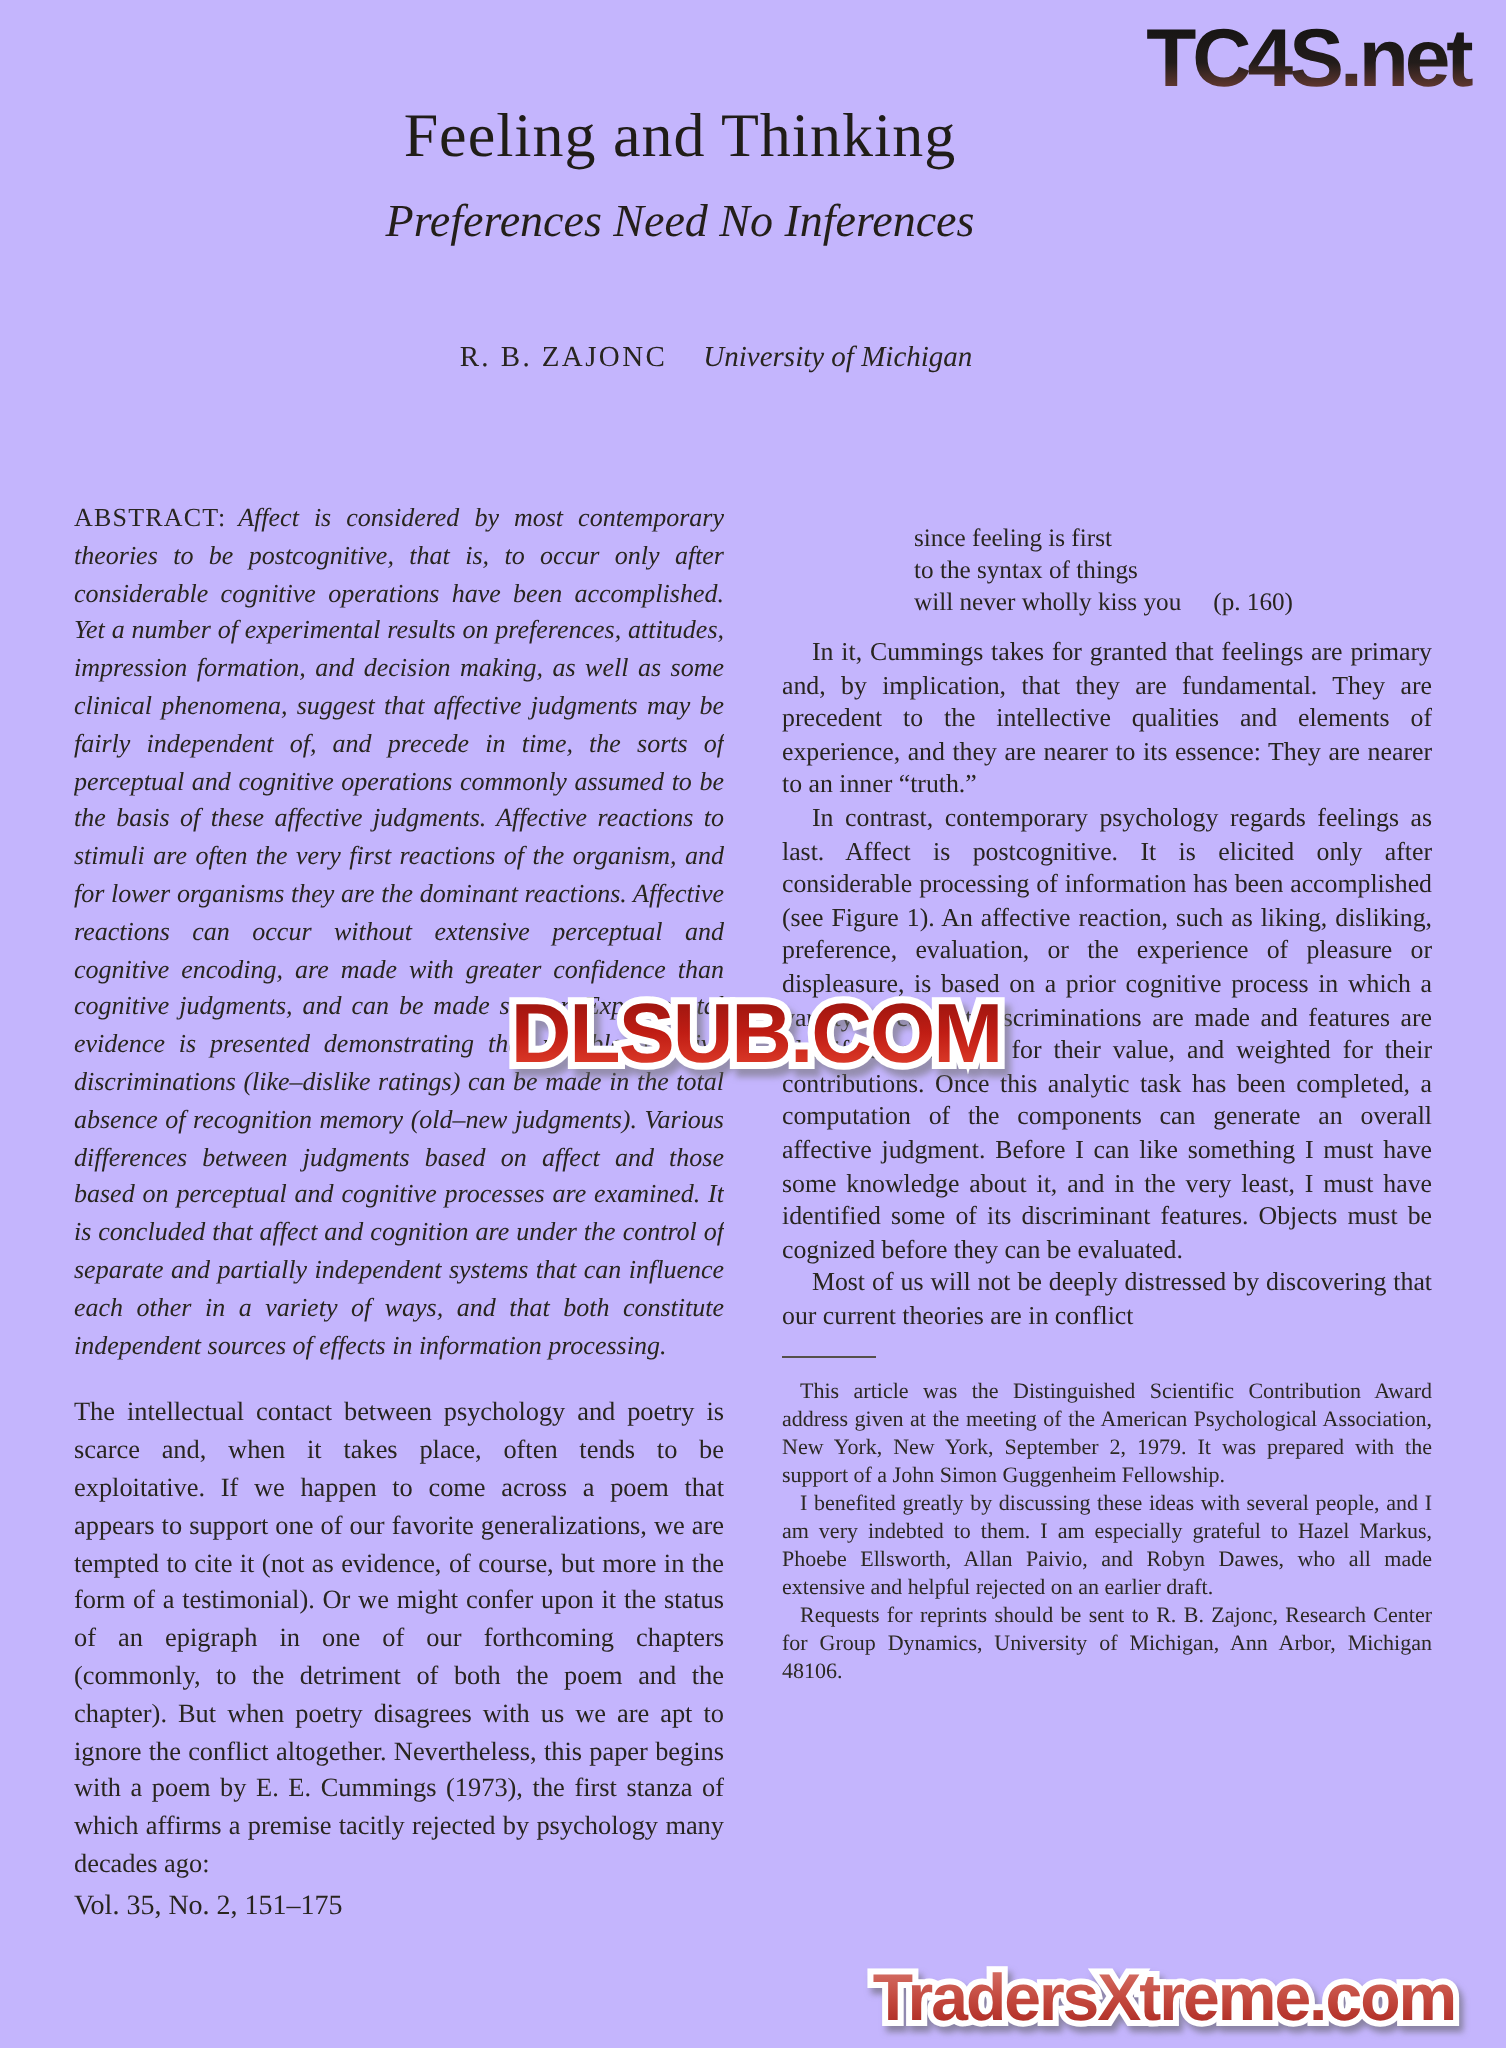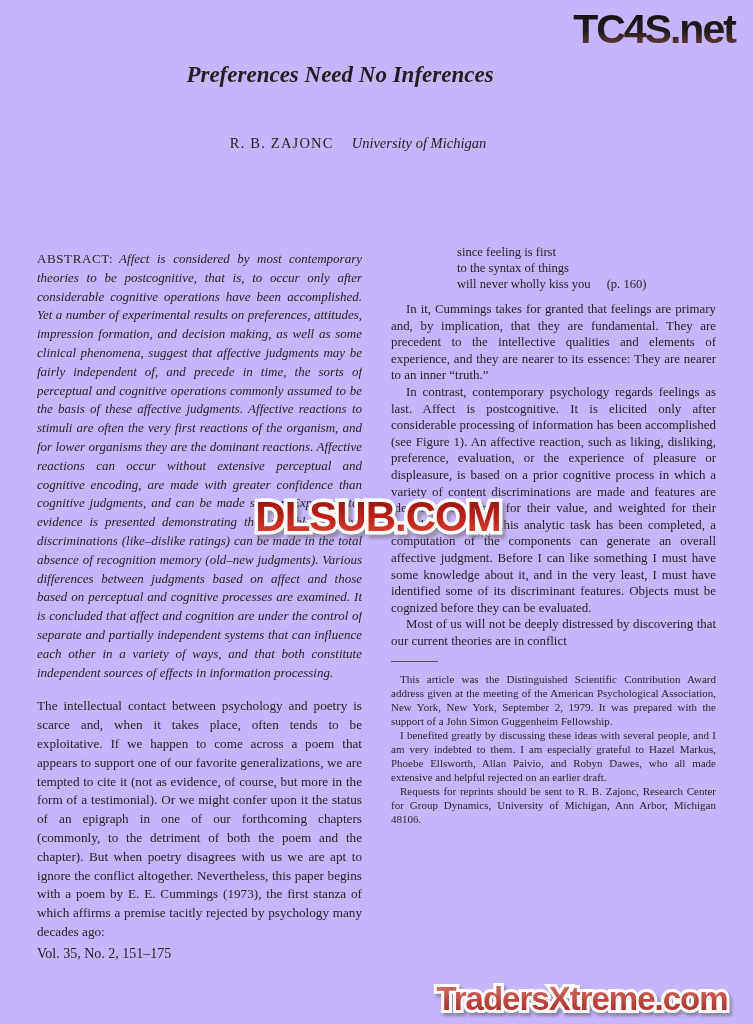--- a/index.html
+++ b/index.html
@@ -11,29 +11,29 @@
     margin: 0 auto;
     background: #c4b5fd;
     font-family: "Liberation Serif", serif;
     color: #28251f;
     overflow: hidden;
   }
 
   
   .header { position: absolute; top: 50px; left: 0; width: 680px; text-align: center; }
   .title { font-size: 31px; font-weight: normal; letter-spacing: 0.5px; color: #201d18; }
-  .subtitle { font-size: 23px; font-style: italic; font-weight: bold; margin-top: 12px; color: #241f1a; }
+  .subtitle { font-size: 23px; font-style: italic; font-weight: normal; margin-top: 12px; color: #241f1a; }
   .author-line { margin-top: 47px; font-size: 14.5px; padding-left: 36px; }
   .author-name { letter-spacing: 1.2px; }
   .author-affil { font-style: italic; margin-left: 18px; }
 
   
   .col { position: absolute; width: 325px; }
   .col-left  { left: 37px;  top: 250px; height: 692px; overflow: hidden; }
-  .col-right { left: 391px; top: 244px; height: 700px; overflow: hidden; }
+  .col-right { left: 391px; top: 261px; height: 700px; overflow: hidden; }
 
   .abstract {
     font-size: 13px; line-height: 18.8px; text-align: justify;
     font-style: italic;
   }
   .abs-label { font-style: normal; letter-spacing: 0.6px; margin-right: 0.45em; }
 
   .body-par { font-size: 13.2px; line-height: 18.8px; text-align: justify; }
   .col-left .body-par { margin-top: 15px; }
 
@@ -69,20 +69,21 @@
       <linearGradient id="gradTop" x1="0" y1="0" x2="0" y2="1">
         <stop offset="0" stop-color="#121212"></stop>
         <stop offset="0.55" stop-color="#221c1a"></stop>
         <stop offset="1" stop-color="#8a4a40"></stop>
       </linearGradient>
     </defs>
     <text x="99" y="41" text-anchor="middle" font-family="Liberation Sans, sans-serif" font-size="41" font-weight="bold" letter-spacing="-2" fill="url(#gradTop)">TC4S.net</text>
   </svg>
 
   <header class="header">
+    <h1 class="title">Feeling and Thinking</h1>
     <h2 class="subtitle">Preferences Need No Inferences</h2>
     <div class="author-line">
       <span class="author-name">R. B. ZAJONC</span><span class="author-affil">University of Michigan</span>
     </div>
   </header>
 
   <div class="col col-left">
     <p class="abstract"><span class="abs-label">ABSTRACT:</span><span class="abs-text">Affect is considered by most contemporary theories to be postcognitive, that is, to occur only after considerable cognitive operations have been accomplished. Yet a number of experimental results on preferences, attitudes, impression formation, and decision making, as well as some clinical phenomena, suggest that affective judgments may be fairly independent of, and precede in time, the sorts of perceptual and cognitive operations commonly assumed to be the basis of these affective judgments. Affective reactions to stimuli are often the very first reactions of the organism, and for lower organisms they are the dominant reactions. Affective reactions can occur without extensive perceptual and cognitive encoding, are made with greater confidence than cognitive judgments, and can be made sooner. Experimental evidence is presented demonstrating that reliable affective discriminations (like–dislike ratings) can be made in the total absence of recognition memory (old–new judgments). Various differences between judgments based on affect and those based on perceptual and cognitive processes are examined. It is concluded that affect and cognition are under the control of separate and partially independent systems that can influence each other in a variety of ways, and that both constitute independent sources of effects in information processing.</span></p>
     <p class="body-par">The intellectual contact between psychology and poetry is scarce and, when it takes place, often tends to be exploitative. If we happen to come across a poem that appears to support one of our favorite generalizations, we are tempted to cite it (not as evidence, of course, but more in the form of a testimonial). Or we might confer upon it the status of an epigraph in one of our forthcoming chapters (commonly, to the detriment of both the poem and the chapter). But when poetry disagrees with us we are apt to ignore the conflict altogether. Nevertheless, this paper begins with a poem by E. E. Cummings (1973), the first stanza of which affirms a premise tacitly rejected by psychology many decades ago:</p>
   </div>

